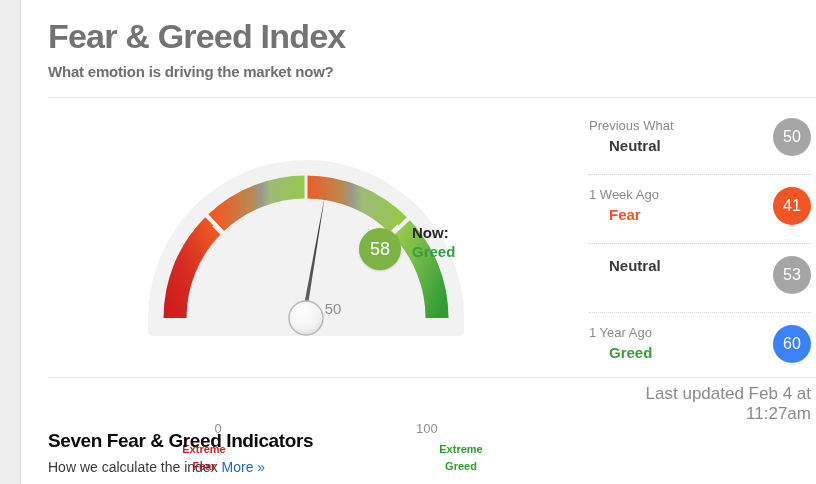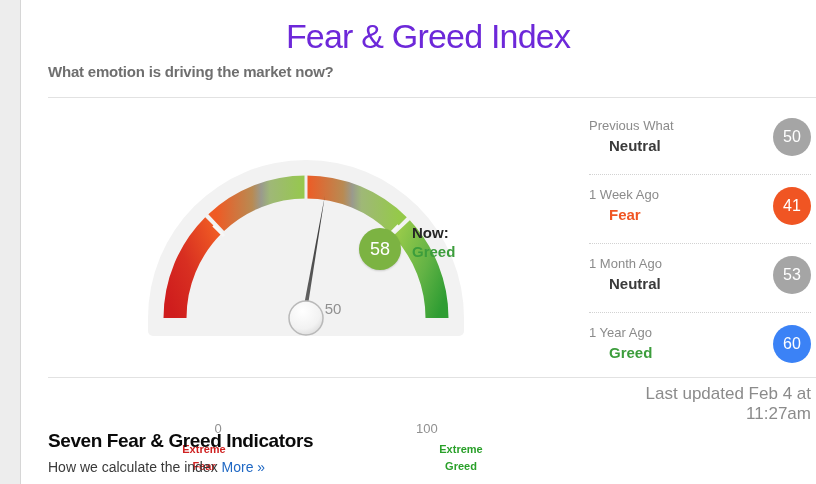--- a/index.html
+++ b/index.html
@@ -20,22 +20,22 @@
   #shell {
     position: relative;
     width: 816px; height: 484px;
     background: #ededed;
     overflow: hidden;
   }
 
   
   .header { position: absolute; left: 27px; top: 14px; width: 760px; }
   .title {
-    font-size: 34px; font-weight: normal; color: #6d28d9;
-    letter-spacing: -0.8px; line-height: 44px; text-align: center;
+    font-size: 34px; font-weight: bold; color: #737373;
+    letter-spacing: -0.8px; line-height: 44px;
   }
   .subtitle {
     font-size: 15px; font-weight: bold; color: #6f6f6f;
     line-height: 22px; margin-top: 3px; letter-spacing: -0.2px;
   }
   .hrule {
     position: absolute; left: 27px; width: 775px; height: 1px;
     background: #e2e2e2;
   }
   #rule-top { top: 97px; }
@@ -207,21 +207,20 @@
           <div class="stat-when">Previous What</div>
           <div class="stat-mood" style="color: rgb(58, 58, 58);">Neutral</div>
           <div class="stat-circle" style="background: rgb(165, 165, 165);">50</div>
         </div>
         <div class="stat-row">
           <div class="stat-when">1 Week Ago</div>
           <div class="stat-mood" style="color: rgb(240, 85, 35);">Fear</div>
           <div class="stat-circle" style="background: rgb(240, 85, 35);">41</div>
         </div>
         <div class="stat-row">
-          <div class="stat-when">1 Month Ago</div>
           <div class="stat-mood" style="color: rgb(58, 58, 58);">Neutral</div>
           <div class="stat-circle" style="background: rgb(165, 165, 165);">53</div>
         </div>
         <div class="stat-row last">
           <div class="stat-when">1 Year Ago</div>
           <div class="stat-mood" style="color: rgb(60, 157, 60);">Greed</div>
           <div class="stat-circle" style="background: #3b82f6;">60</div>
         </div>
       </div>
   <div class="updated">Last updated Feb 4 at 11:27am</div>

